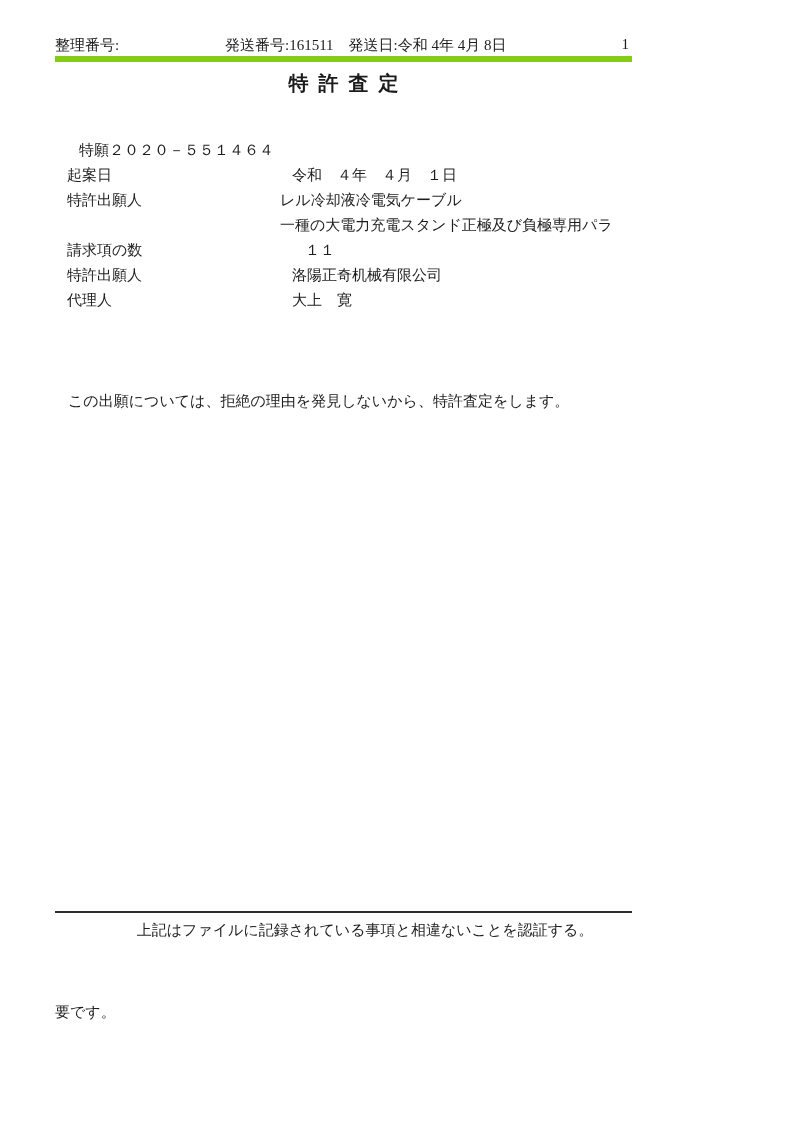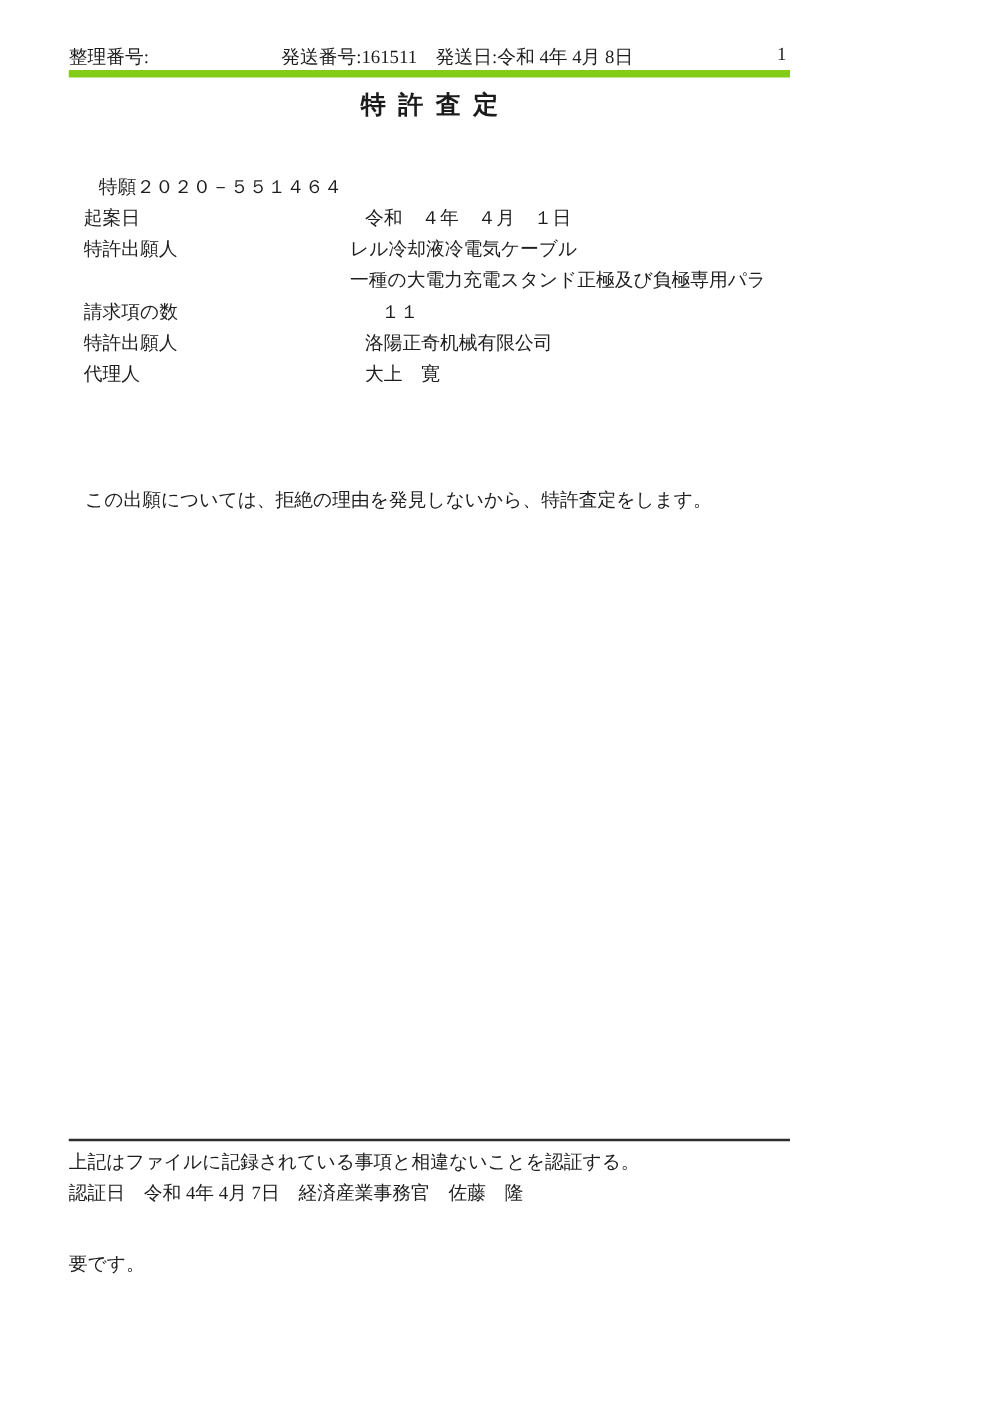--- a/index.html
+++ b/index.html
@@ -34,21 +34,21 @@
   .flabel{width:213px;flex:none;}
   .fvalue{flex:none;margin-left:12px;}
   .examiner-code{position:absolute;left:408px;top:0;}
   .value-lines{width:340px;}
   .value-lines div{line-height:25px;}
   .claims-value{padding-left:13px;}
   
   .body-text{position:absolute;left:68px;top:389px;line-height:25px;width:570px;}
   
   .cert-rule{position:absolute;left:55px;top:911px;width:577px;height:0;border-top:2px solid #2d2d2d;}
-  .cert{position:absolute;left:55px;top:918px;width:600px;}
+  .cert{position:absolute;left:65px;top:918px;width:600px;text-align:center;}
   .cert div{line-height:25px;}
   
   .note{position:absolute;left:55px;top:1000px;width:600px;}
   .note div{line-height:25px;}
 </style>
 </head>
 <body>
 
 <div class="page">
 
@@ -96,20 +96,19 @@
     </div>
 
   </div>
 
   <div class="body-text">この出願については、拒絶の理由を発見しないから、特許査定をします。</div>
 
   <div class="cert-rule"></div>
 
   <div class="cert">
     <div>上記はファイルに記録されている事項と相違ないことを認証する。</div>
-    <div>認証日　令和 4年 4月 7日　経済産業事務官　佐藤　隆</div>
   </div>
 
   <div class="note">
     <div>要です。</div>
   </div>
 
 </div>
 
 </body></html>

